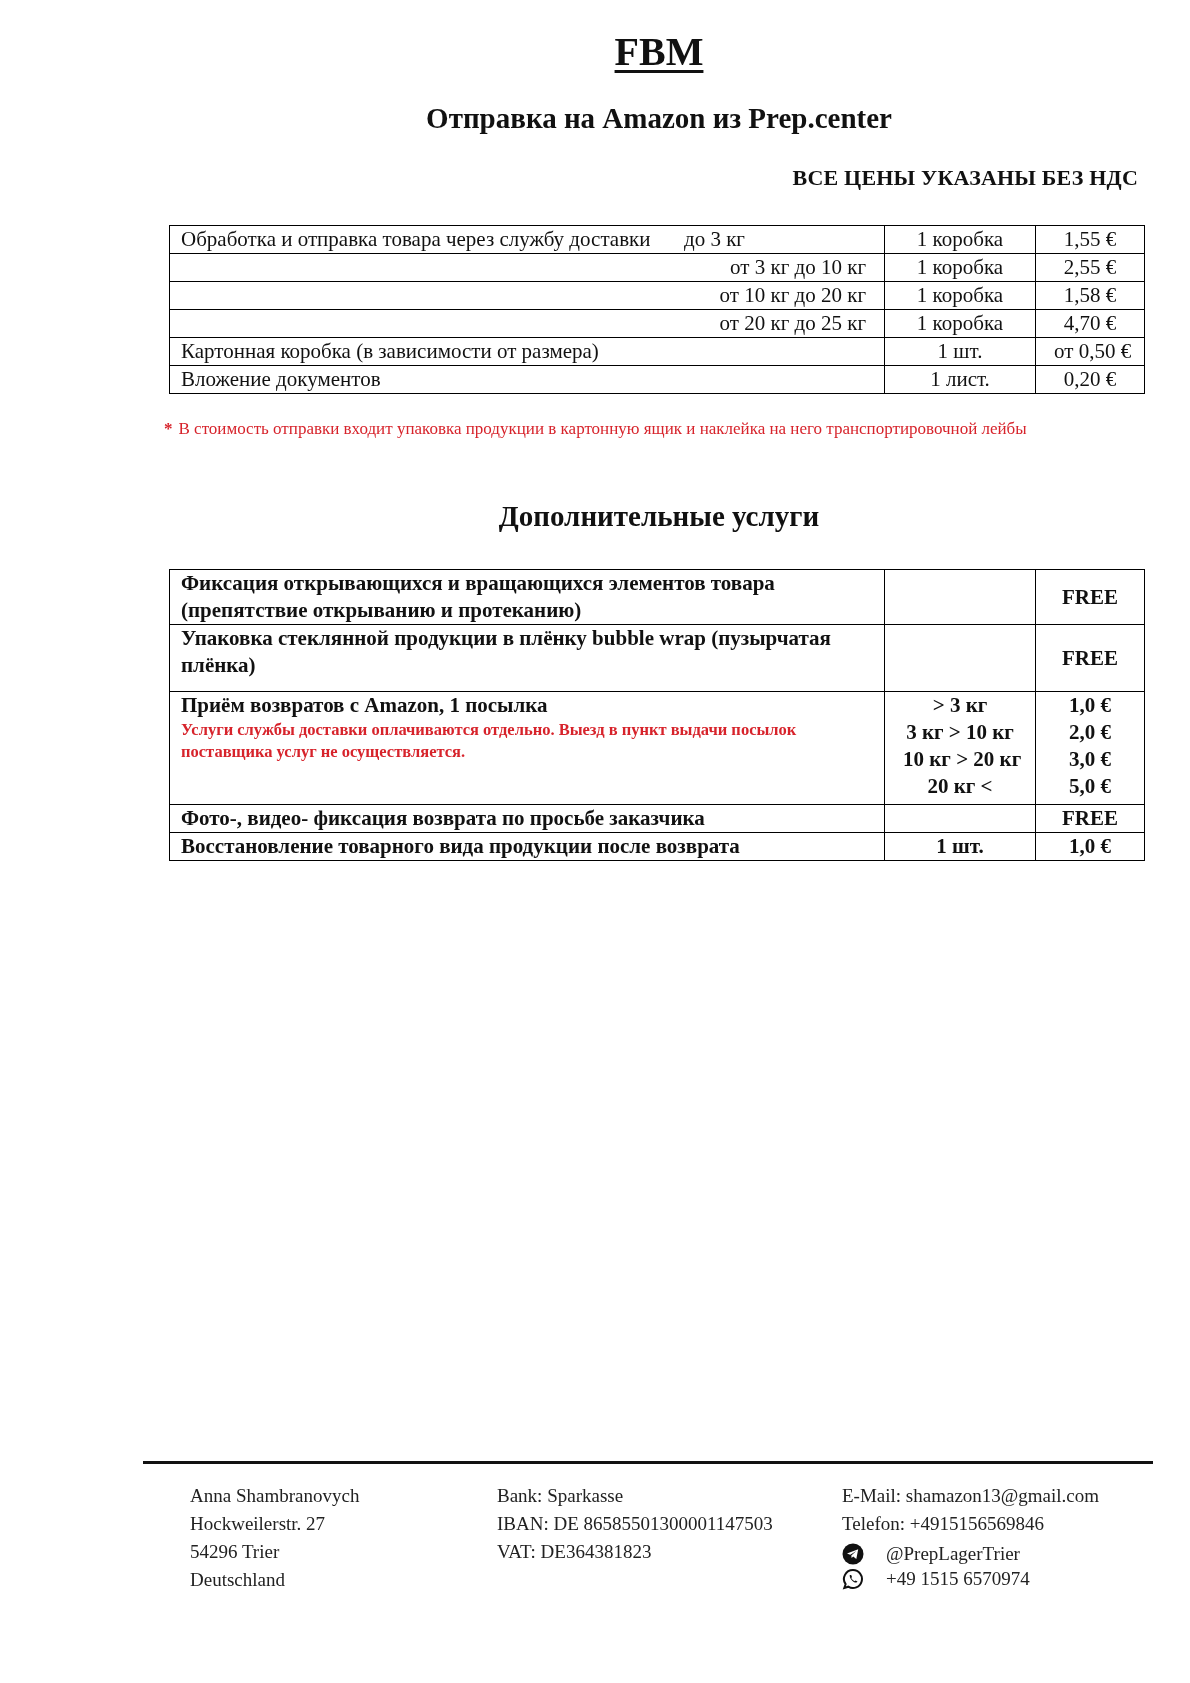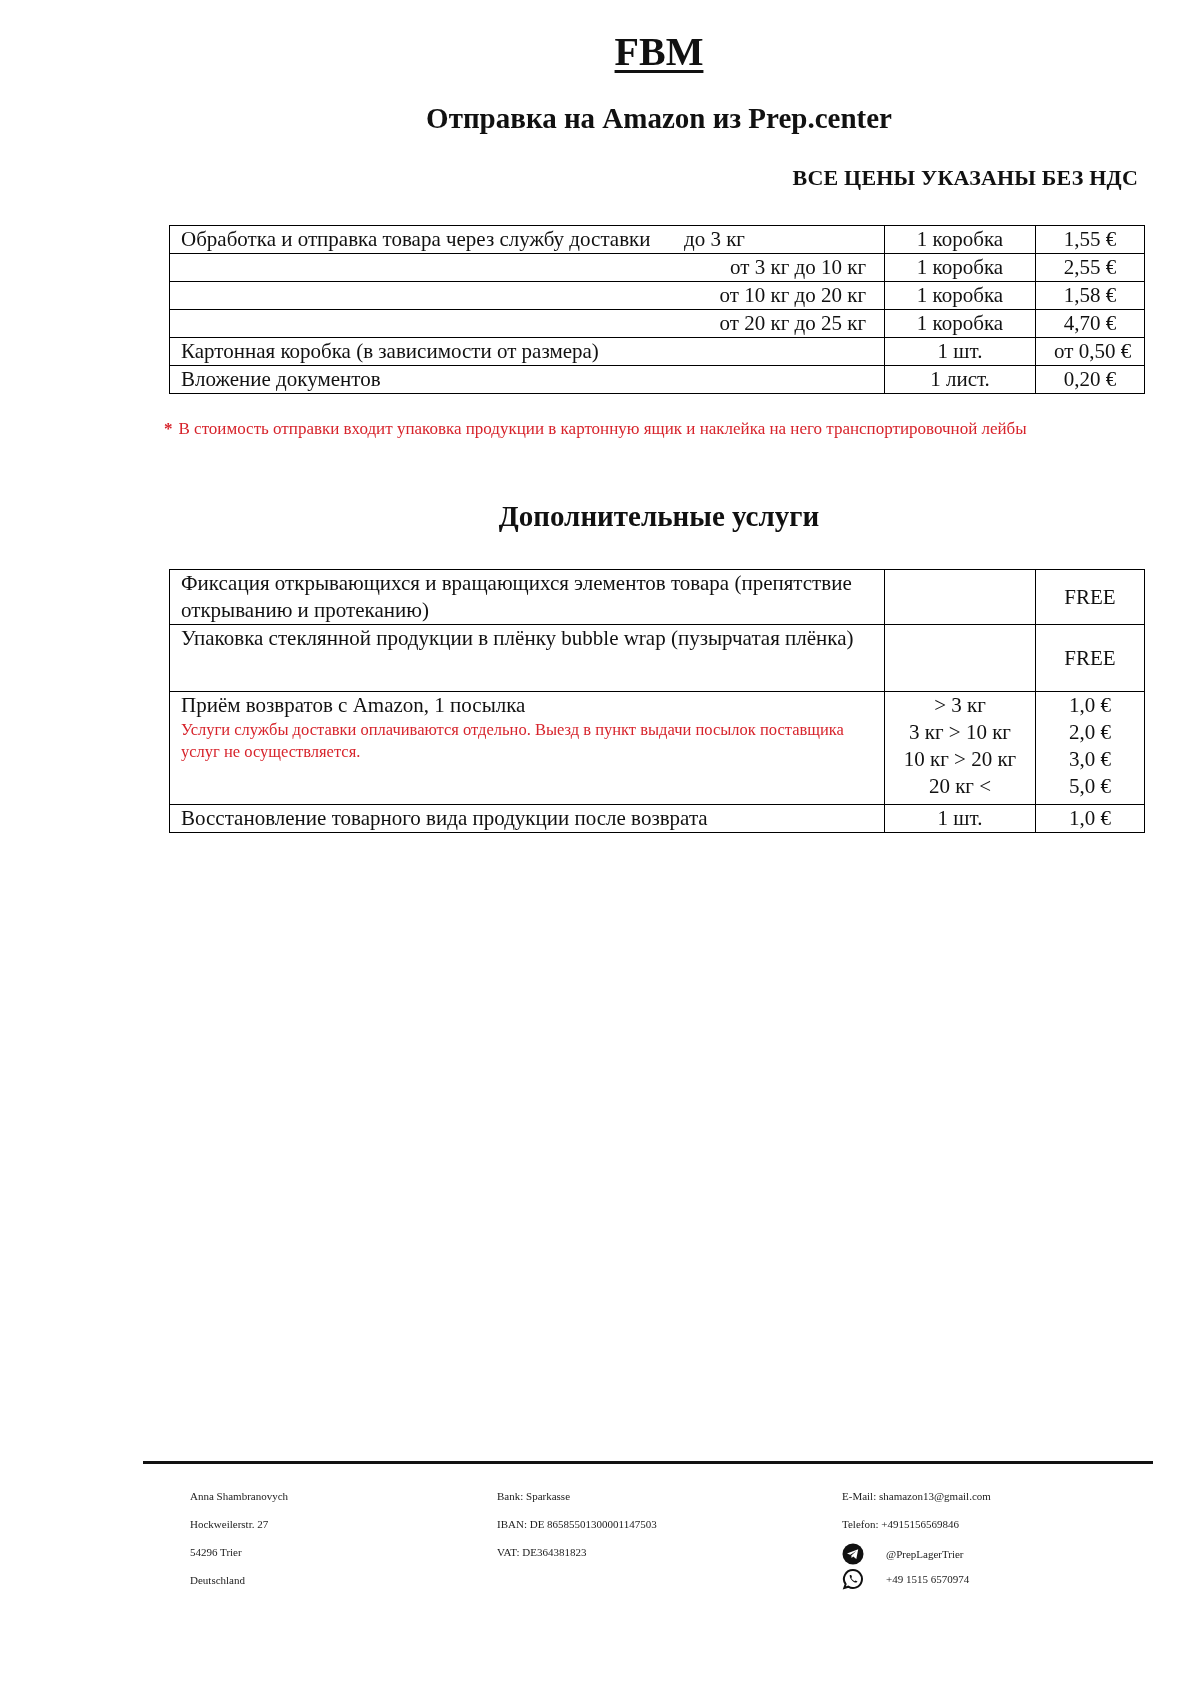--- a/index.html
+++ b/index.html
@@ -39,29 +39,29 @@
   .indent-right { text-align: right; padding-right: 18px !important; }
   #footnote {
     left: 164px; top: 418px; width: 960px;
     color: #d7232b; font-size: 17px; line-height: 22px;
   }
   #footnote .star { font-weight: bold; margin-right: 6px; }
   #section2-title {
     left: 0; width: 1318px; top: 500px; text-align: center;
     font-size: 29px; font-weight: bold;
   }
-  #table-extra { top: 569px; }
+  #table-extra { top: 569px; font-weight: bold; }
   #table-extra td.wrap { white-space: normal; line-height: 27px; }
   #table-extra td.mid { vertical-align: middle; }
   .red-note { color: #d7232b; font-size: 16.5px; line-height: 22px; white-space: normal; }
   .stack div { line-height: 27px; }
   #footer-rule {
     left: 143px; top: 1461px; width: 1010px; height: 3px; background: #111;
   }
-  .footer-col { top: 1482px; font-size: 11px; line-height: 28px; color: #222; }
+  .footer-col { top: 1482px; font-size: 19px; line-height: 28px; color: #222; }
   .footer-col div { white-space: nowrap; }
   #footer-col-1 { left: 190px; }
   #footer-col-2 { left: 497px; }
   #footer-col-3 { left: 842px; }
   .social { display: flex; align-items: center; height: 25px; }
   .social .ico { width: 22px; height: 22px; display: inline-block; margin-right: 22px; }
 </style>
 </head>
 <body>
 
@@ -147,20 +147,25 @@
         <div>3 кг &gt; 10 кг</div>
         <div>10 кг &gt; 20 кг</div>
         <div>20 кг &lt;</div>
       </td>
       <td class="c3 stack">
         <div>1,0 €</div>
         <div>2,0 €</div>
         <div>3,0 €</div>
         <div>5,0 €</div>
       </td>
+    </tr>
+    <tr style="height:28px">
+      <td>Фото-, видео- фиксация возврата по просьбе заказчика</td>
+      <td class="c2"></td>
+      <td class="c3">FREE</td>
     </tr>
     <tr style="height:28px">
       <td>Восстановление товарного вида продукции после возврата</td>
       <td class="c2">1 шт.</td>
       <td class="c3">1,0 €</td>
     </tr>
   </tbody>
 </table>
 
 <div id="footer-rule" class="abs"></div>

